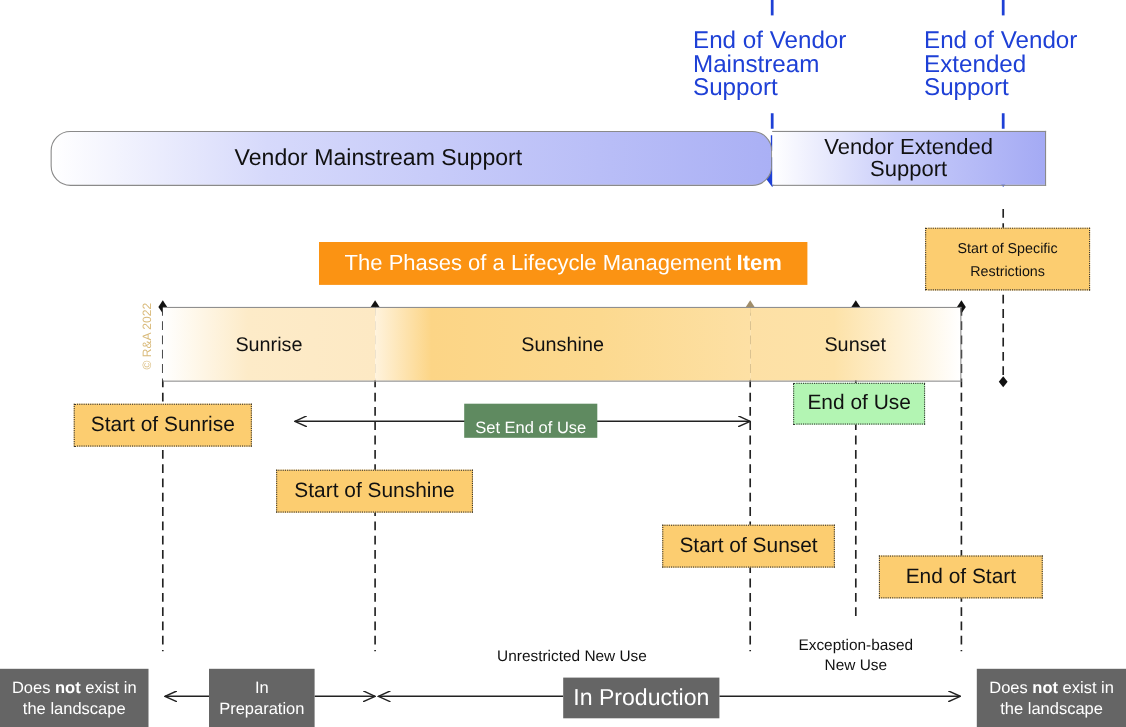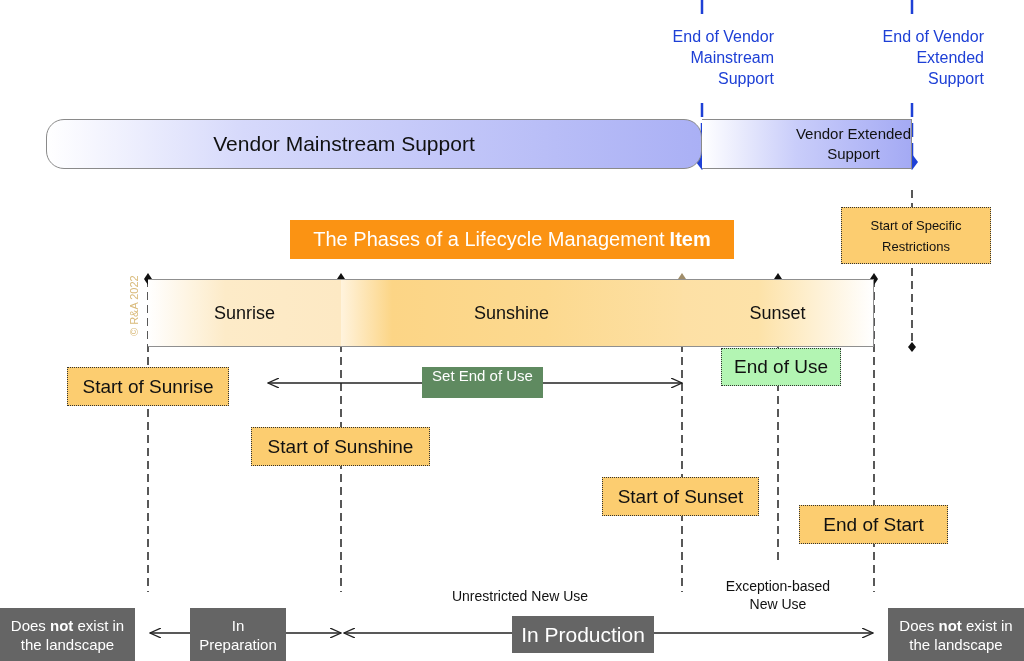--- a/index.html
+++ b/index.html
@@ -5,42 +5,42 @@
   html, body { margin:0; padding:0; background:#ffffff; }
   body { width:1024px; height:661px; position:relative; overflow:hidden;
          font-family:"Liberation Sans", sans-serif; color:#111; }
   .abs { position:absolute; }
   svg.lines { position:absolute; left:0; top:0; }
   .vendor-bar { border:1px solid #8a8a8a; box-sizing:border-box;
                 display:flex; align-items:center; justify-content:center; text-align:center; }
   .main-bar { left:46px; top:119px; width:656px; height:50px;
               background:linear-gradient(to right,#ffffff 0%,#d6d9fb 30%,#aab0f5 100%);
               font-size:21px; padding-right:60px;border-radius:18px; }
-  .ext-bar { left:702px; top:119px; width:210px; height:50px;
+  .ext-bar { left:702px; top:119px; width:249px; height:50px;
              background:linear-gradient(to right,#ffffff 0%,#c9cdfa 45%,#a4aaf4 100%);
-             font-size:15px; line-height:20px; border-left:none;justify-content:flex-end; }
-  .blue-label { color:#1e40d6; font-size:16px; line-height:21px; text-align:right; }
+             font-size:20px; line-height:20px; border-left:none; }
+  .blue-label { color:#1e40d6; font-size:22px; line-height:21px; text-align:left; }
   .title-box { left:290px; top:220px; width:444px; height:39px; background:#fb9313;
                color:#ffffff; font-size:20px; display:flex; align-items:center; justify-content:center; }
   .title-box b { font-weight:bold; margin-left:5px; }
   .phase-bar { top:279px; height:68px; border-top:1.5px solid #8f8f8f; border-bottom:1.5px solid #8f8f8f;
                box-sizing:border-box; display:flex; align-items:center; justify-content:center; font-size:18px; }
   .sunrise { left:148px; width:193px;
              background:linear-gradient(to right,#ffffff 0%,#fdebc8 40%,#fde9c4 100%); }
   .sunshine { left:341px; width:341px;
               background:linear-gradient(to right,#fff3dd 0%,#fcd586 15%,#fcd98f 60%,#fde0a4 100%); }
   .sunset { left:682px; width:192px;
             background:linear-gradient(to right,#fde0a5 0%,#fde2a8 40%,#ffffff 100%); }
   .marker-box { background:#fccd70; border:1.5px dotted #333; box-sizing:border-box;
                 display:flex; align-items:center; justify-content:center; text-align:center;
                 font-size:19px; color:#111; }
   .green-box { background:#b3f5b3; border:1.5px dotted #333; box-sizing:border-box;
                display:flex; align-items:center; justify-content:center; font-size:19px; }
   .set-eou { left:422px; top:367px; width:121px; height:31px; background:#5f8a60; color:#fff;
-             font-size:15px; display:flex; align-items:flex-start; justify-content:center; }
+             font-size:15px; display:flex; align-items:flex-end; justify-content:center; }
   .grey-box { background:#656565; color:#fff; display:flex; align-items:center; justify-content:center;
               text-align:center; font-size:15px; line-height:19px; }
   .grey-box b { font-weight:bold; }
   .small-label { font-size:14px; text-align:center; line-height:18px; color:#111; }
   .copyright { left:104px; top:300px; width:60px; color:#d9ba7a; font-size:11px;
                transform:rotate(-90deg); transform-origin:center; white-space:nowrap; text-align:center; }
 </style>
 </head>
 <body>
 

